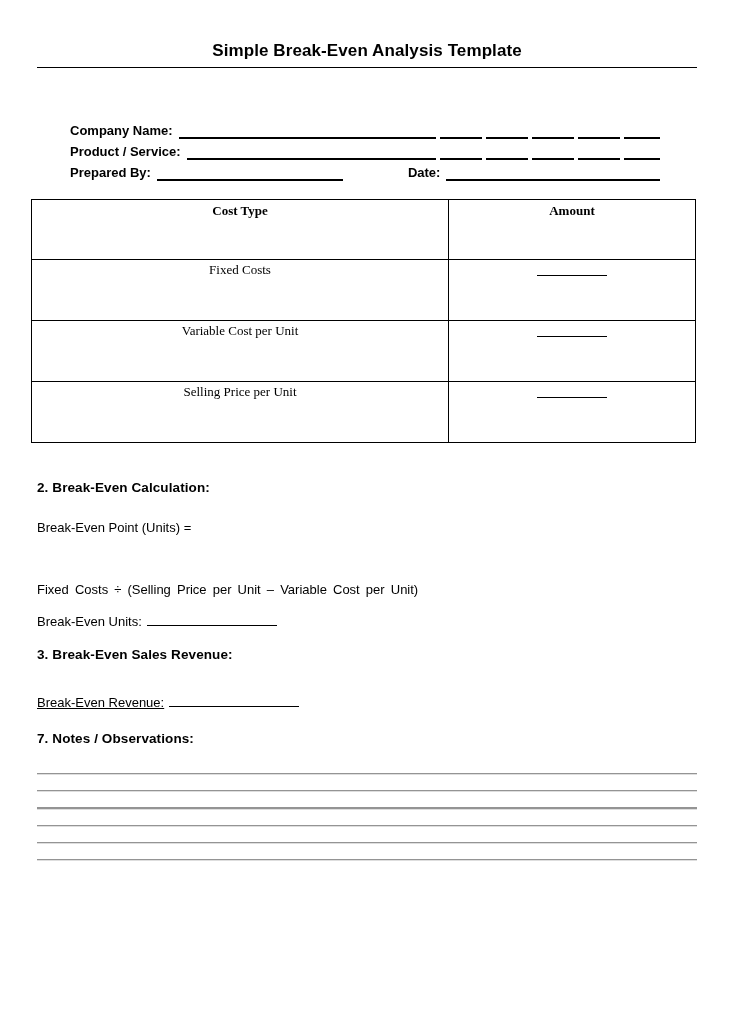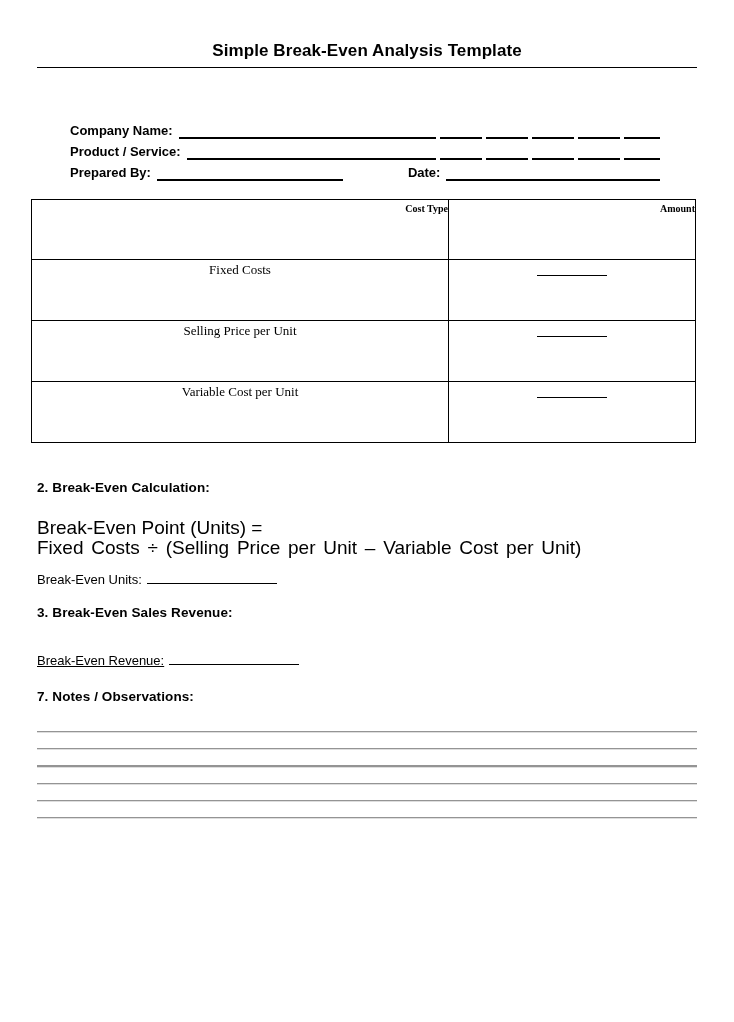--- a/index.html
+++ b/index.html
@@ -71,45 +71,45 @@
     table-layout: fixed;
     font-family: "Liberation Serif", serif;
   }
   table.cost-table th, table.cost-table td {
     border: 1.6px solid #000;
     vertical-align: top;
     text-align: center;
   }
   table.cost-table th {
     height: 60px;
-    font-size: 10px;
+    font-size: 13px;
     font-weight: bold;
-    text-align: right;
+    text-align: center;
     padding-top: 3px;
   }
   table.cost-table col.c1 { width: 417px; }
   table.cost-table col.c2 { width: 247px; }
   table.cost-table td {
     height: 61px;
     font-size: 13px;
     padding: 2px 6px;
   }
   .amt-line {
     display: inline-block;
     width: 70px;
     height: 12px;
     border-bottom: 1.6px solid #000;
     margin-top: 2px;
   }
 
   
-  .formula { font-size: 19px; line-height: 20px; }
+  .formula { font-size: 13px; line-height: 20px; }
   .f-calc { margin-top: 23px; }
   .f-rev  { margin-top: 24px; line-height: 18px; }
-  .spread { word-spacing: 2.5px; }
+  .spread { word-spacing: 2.5px; margin-top: 42px; }
 
   .result { font-size: 13px; line-height: 20px; }
   .r-calc { margin-top: 12px; }
   .r-rev  { margin-top: 31px; text-decoration: underline; }
   .rline {
     display: inline-block;
     width: 130px;
     height: 12px;
     border-bottom: 1.7px solid #000;
     margin-left: 5px;
@@ -163,25 +163,25 @@
         <th>Cost Type</th>
         <th>Amount</th>
       </tr>
     </thead>
     <tbody>
       <tr>
         <td>Fixed Costs</td>
         <td><span class="amt-line"></span></td>
       </tr>
       <tr>
+        <td>Variable Cost per Unit</td>
+        <td><span class="amt-line"></span></td>
+      </tr>
+      <tr>
         <td>Selling Price per Unit</td>
-        <td><span class="amt-line"></span></td>
-      </tr>
-      <tr>
-        <td>Variable Cost per Unit</td>
         <td><span class="amt-line"></span></td>
       </tr>
     </tbody>
   </table>
 
   <h2 class="sec sec2">2. Break-Even Calculation:</h2>
 
   <div class="formula f-calc">
     <div>Break-Even Point (Units) =</div>
     <div class="spread">Fixed Costs ÷ (Selling Price per Unit – Variable Cost per Unit)</div>

